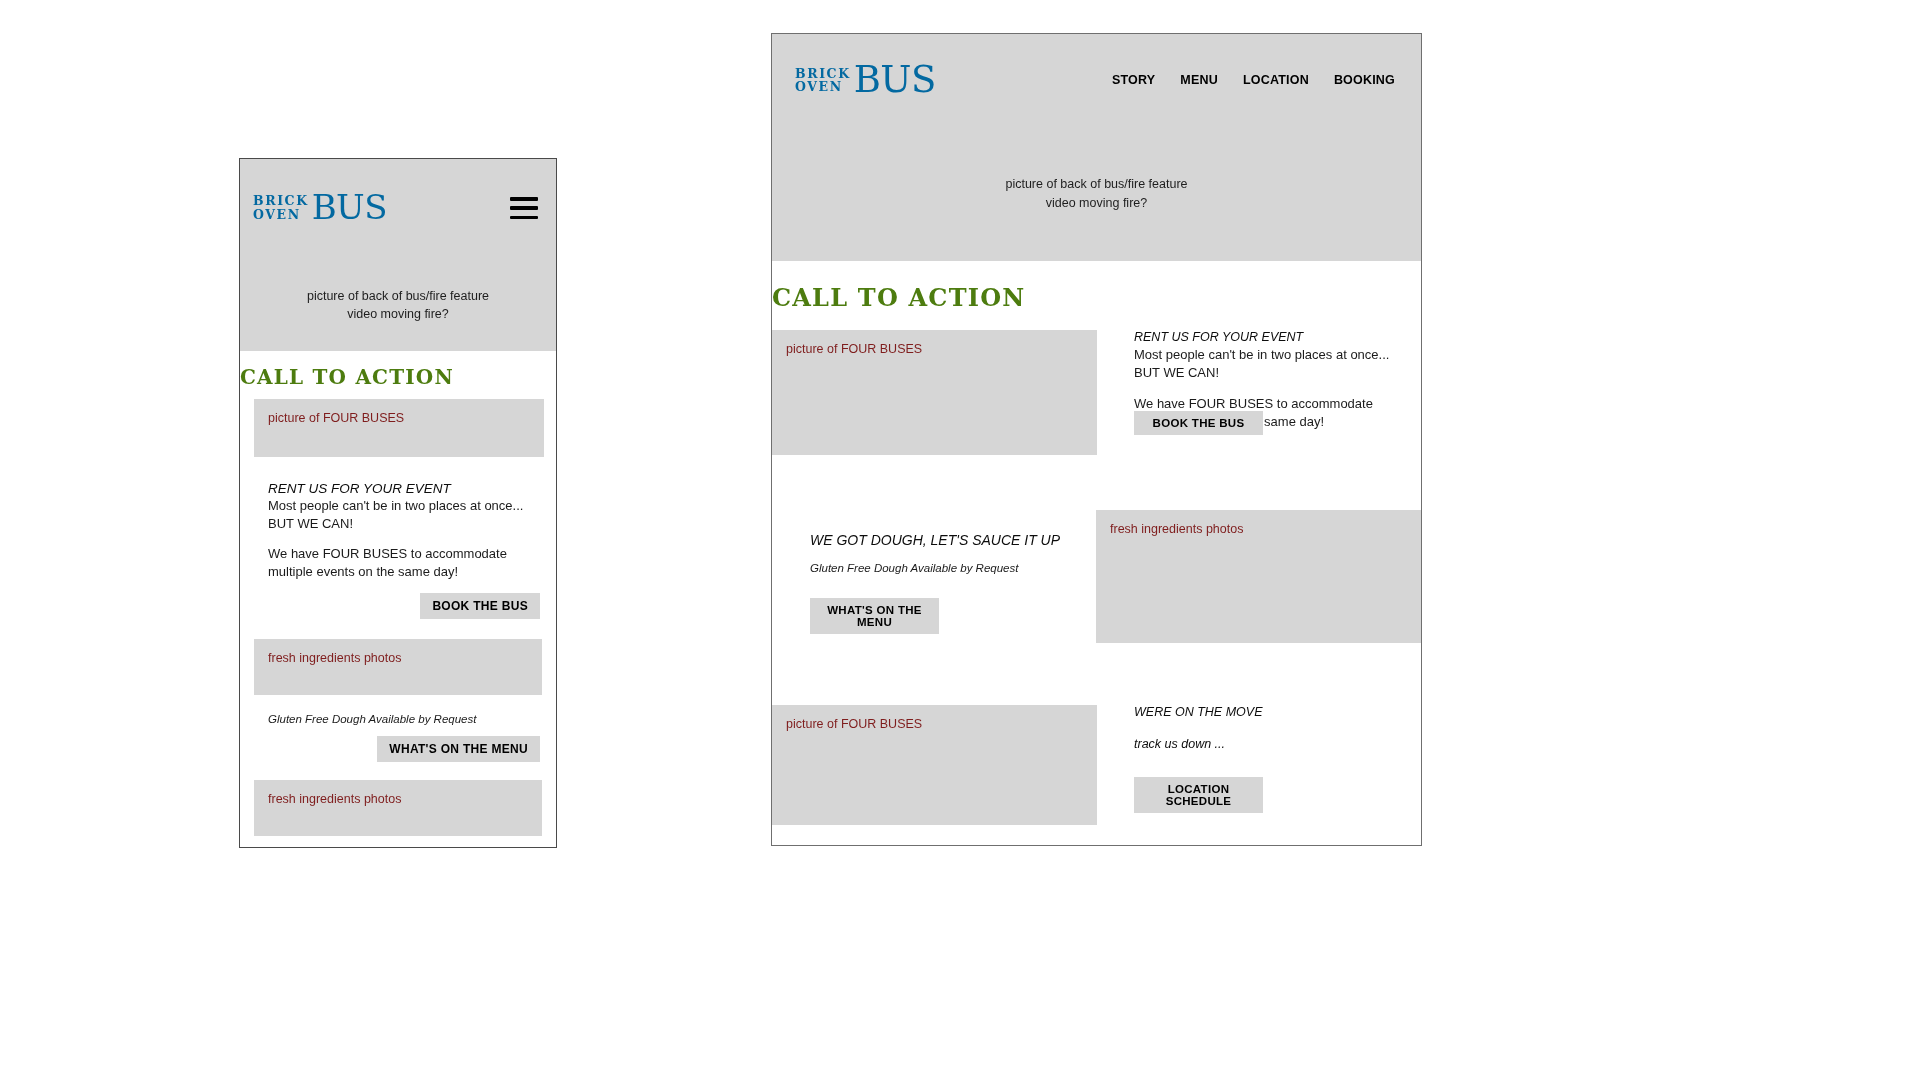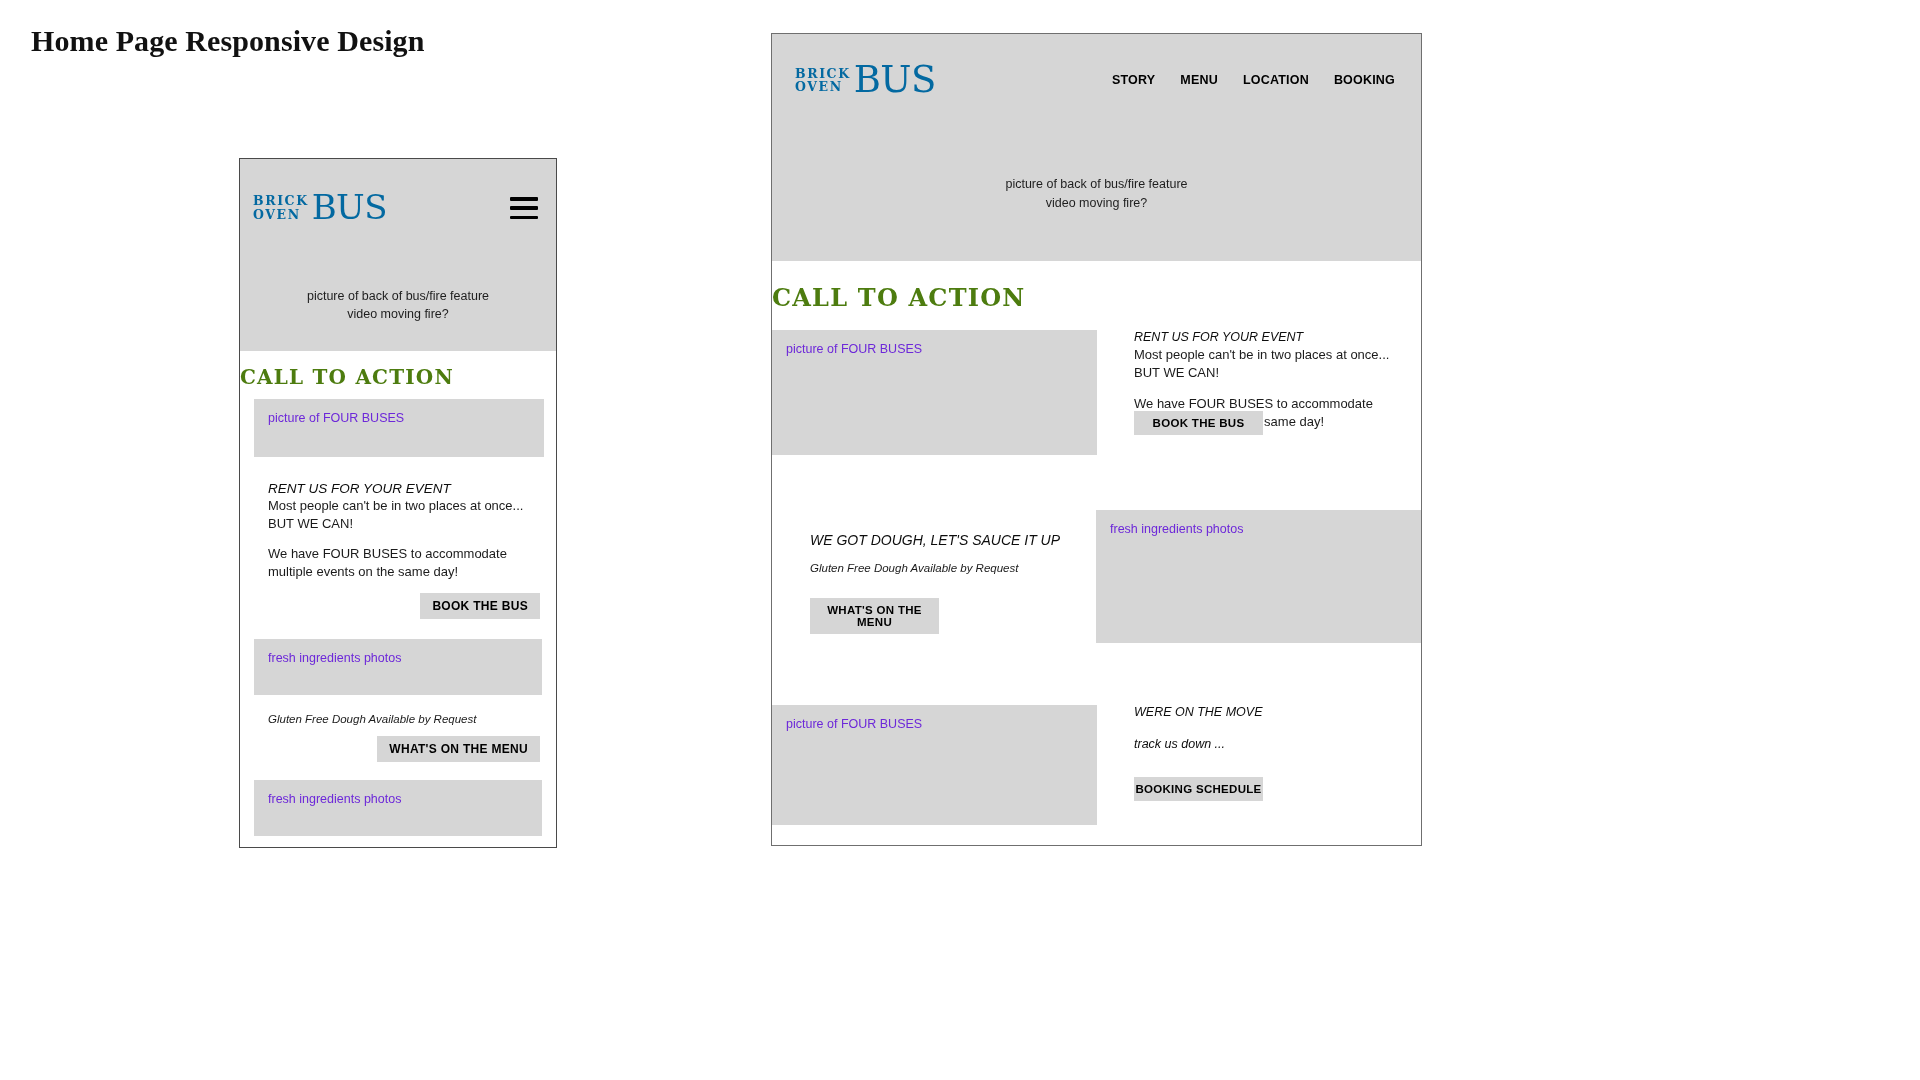--- a/index.html
+++ b/index.html
@@ -35,21 +35,21 @@
   .ph {                      
     background: #d6d6d6;
     color: #222;
     font-size: 12.5px;
     box-sizing: border-box;
   }
   .ph-label {
     display: block;
     padding: 12px 14px 0 14px;
     font-size: 12.5px;
-    color: #6d28d9;
+    color: #7f1d1d;
     line-height: 1.2;
   }
   .hero-caption {
     text-align: center;
     font-size: 12.5px;
     line-height: 1.45;
     color: #1e1e1e;
   }
   .cta-title {
     font-family: "DejaVu Serif", serif;
@@ -231,21 +231,20 @@
   #d-buses-ph2 { position: absolute; left: 0; top: 0; width: 325px; height: 120px; }
   #d-move { position: absolute; left: 362px; top: 0; width: 265px; }
   #d-move .h-ital { font-size: 12.5px; }
   #d-move .h-ital.sub { margin-top: 18px; }
   #d-loc-btn { position: absolute; left: 362px; top: 72px; width: 129px; padding: 6px 0; font-size: 11.5px; }
 </style>
 </head>
 <body>
 
 <div id="page-title">
-  <span class="ln">Home Page Responsive Design</span>
 </div>
 
 <div id="mobile-frame">
 
   <div id="mobile-header">
     <div class="logo">
       <span class="logo-stack">
         <span>BRICK</span>
         <span>OVEN</span>
       </span>
@@ -355,16 +354,16 @@
   </div>
 
   <div class="d-row" style="margin-top:55px; height:125px;">
     <div id="d-buses-ph2" class="ph">
       <span class="ph-label">picture of FOUR BUSES</span>
     </div>
     <div id="d-move">
       <div class="h-ital">WERE ON THE MOVE</div>
       <div class="h-ital sub">track us down ...</div>
     </div>
-    <button id="d-loc-btn" class="btn">BOOKING SCHEDULE</button>
+    <button id="d-loc-btn" class="btn">LOCATION SCHEDULE</button>
   </div>
 
 </div>
 
 </body></html>

